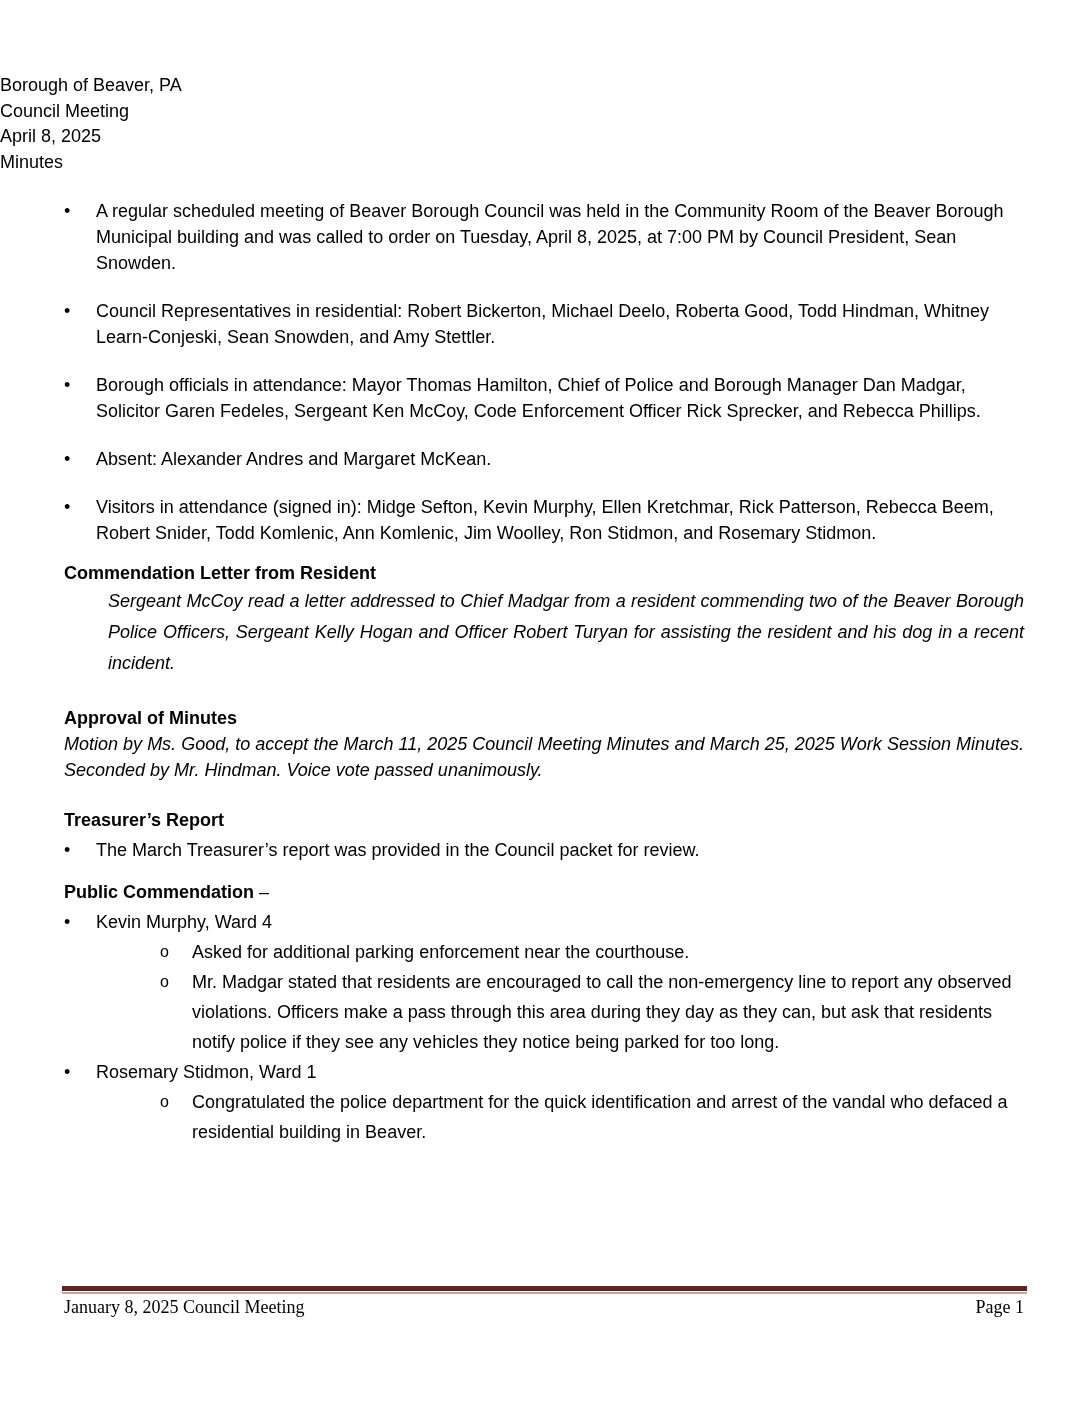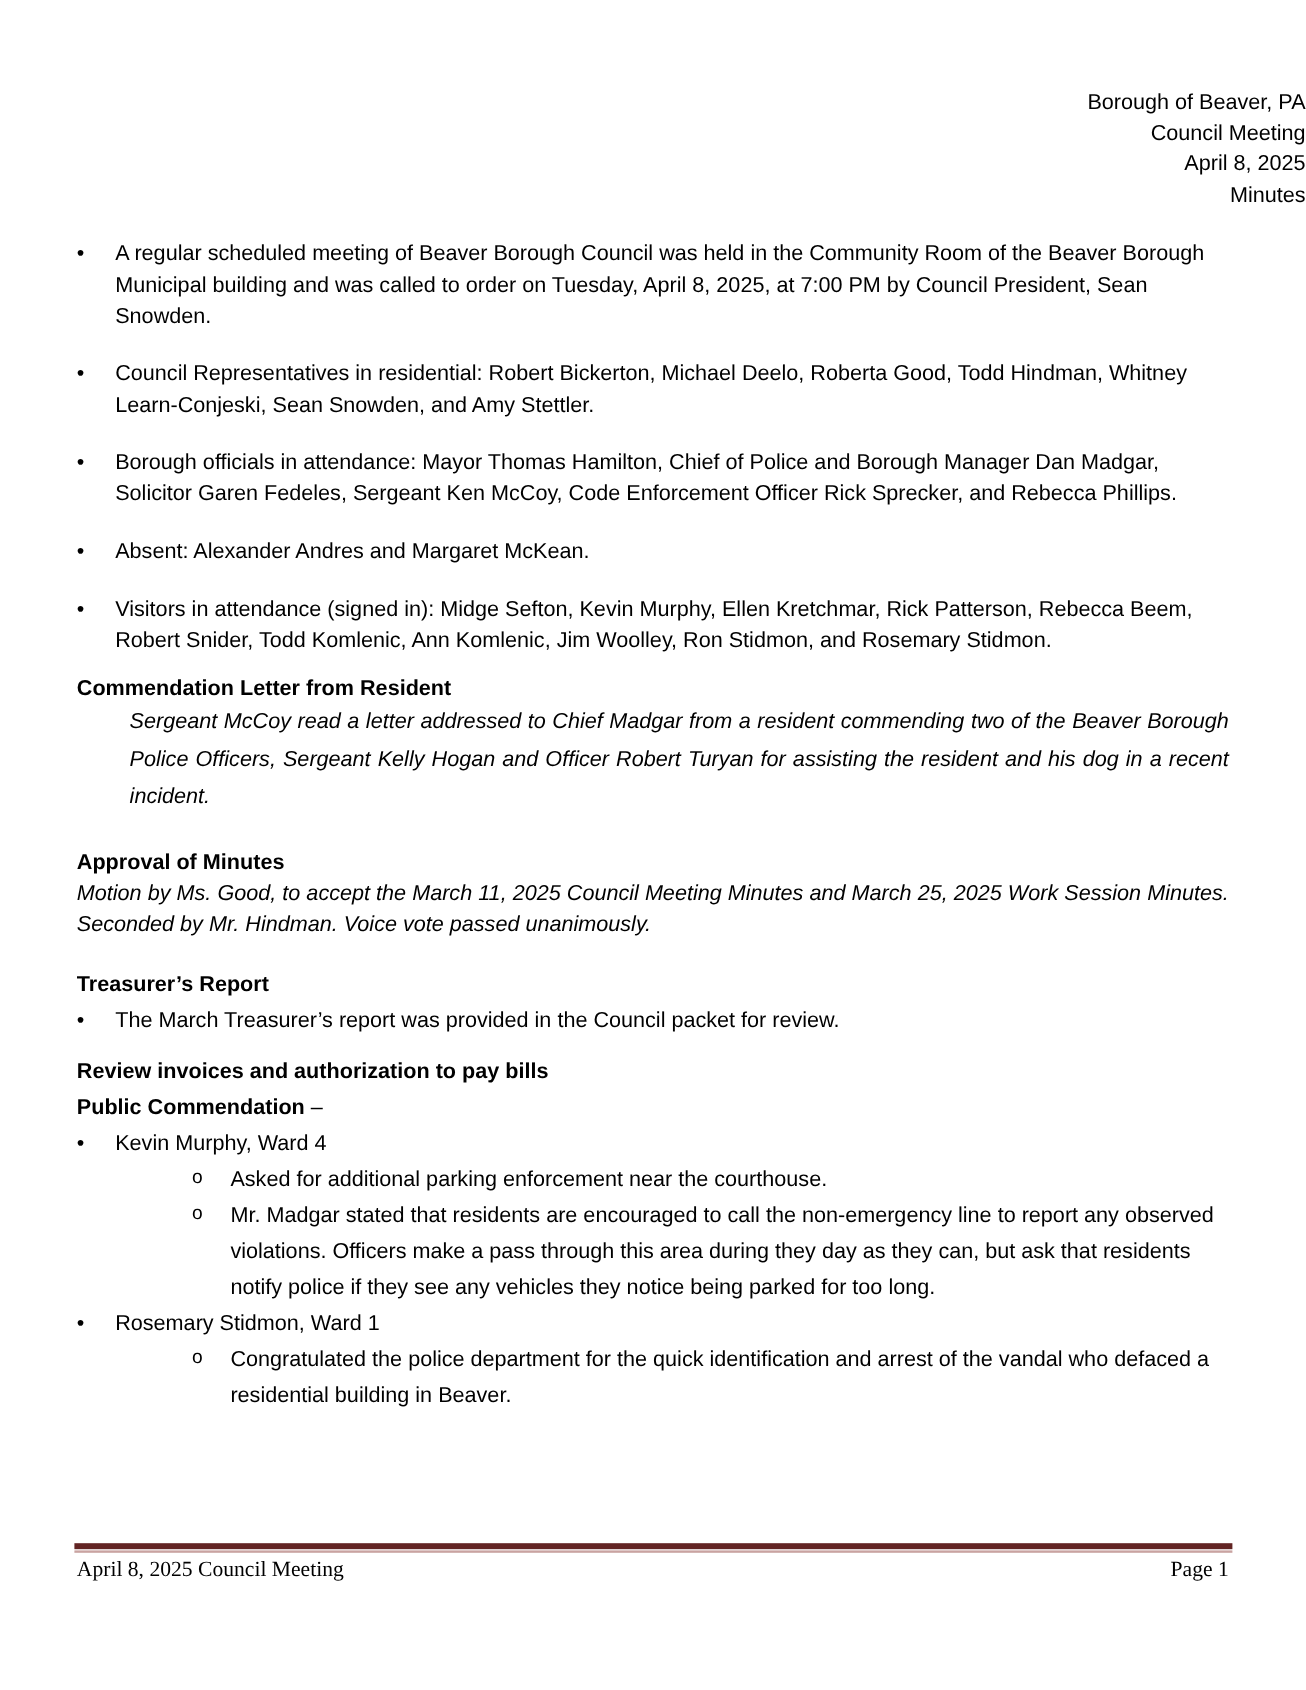--- a/index.html
+++ b/index.html
@@ -1,19 +1,19 @@
 <!DOCTYPE html>
 <html><head>
 <meta charset="utf-8">
 <style>
   html, body { margin: 0; padding: 0; background: #ffffff; }
   body { width: 1088px; height: 1408px; position: relative; overflow: hidden;
          font-family: "Liberation Sans", "DejaVu Sans", sans-serif; color: #000; }
   .page { position: absolute; left: 0; top: 0; width: 1088px; height: 1408px; }
-  .header { position: absolute; top: 73px; left: 0; width: 1088px; text-align: right;
+  .header { position: absolute; top: 73px; left: 0; width: 1088px; text-align: left;
             font-size: 18px; line-height: 25.5px; }
   .content { position: absolute; left: 64px; top: 198px; width: 960px; font-size: 18px; }
   .bl { position: relative; padding-left: 32px; line-height: 26px; }
   .bl .dot { position: absolute; left: 0; top: 0; width: 20px; }
   .gap { margin-bottom: 22px; }
   .h { font-weight: bold; line-height: 26px; }
   .it { font-style: italic; line-height: 31px; text-align: justify; margin-left: 44px; }
   .bi { font-style: italic; font-weight: normal; line-height: 26px; text-align: justify; }
   .sub { position: relative; padding-left: 128px; line-height: 30px; }
   .sub .circ { position: absolute; left: 96px; top: 0; font-size: 16px; }
@@ -67,21 +67,20 @@
 
     <div class="h">Approval of Minutes</div>
     <div class="bi" style="margin-bottom:24px">Motion by Ms. Good, to accept the March 11, 2025 Council Meeting Minutes and March 25, 2025 Work Session Minutes. Seconded by Mr. Hindman. Voice vote passed unanimously.</div>
 
     <div class="h" style="margin-bottom:4px">Treasurer’s Report</div>
     <div class="bl" style="margin-bottom:16px">
       <span class="dot">•</span>
       <span>The March Treasurer’s report was provided in the Council packet for review.</span>
     </div>
 
-    <div class="h" style="margin-bottom:4px">Review invoices and authorization to pay bills</div>
 
     <div class="h" style="margin-bottom:2px">
       <span>Public Commendation</span><span style="font-weight:normal"> –</span>
     </div>
 
     <div class="pbl">
       <span class="dot">•</span>
       <span>Kevin Murphy, Ward 4</span>
     </div>
     <div class="sub">
@@ -102,17 +101,17 @@
       <span>Congratulated the police department for the quick identification and arrest of the vandal who defaced a residential building in Beaver.</span>
     </div>
   </div>
 
   <div class="footer-rule">
     <div class="thick"></div>
     <div class="thin"></div>
   </div>
 
   <div class="footer">
-    <span class="left">April 8, 2025 Council Meeting</span>
+    <span class="left">January 8, 2025 Council Meeting</span>
     <span class="right">Page 1</span>
   </div>
 
 </div>
 
 </body></html>

